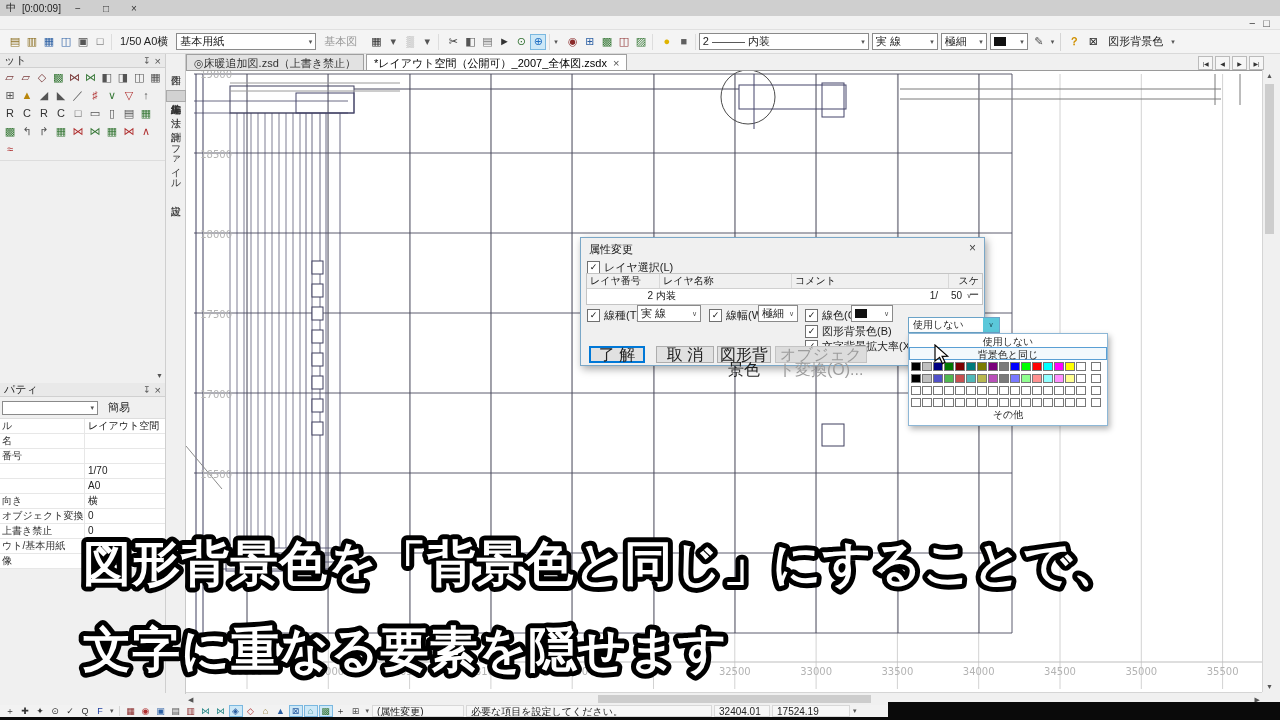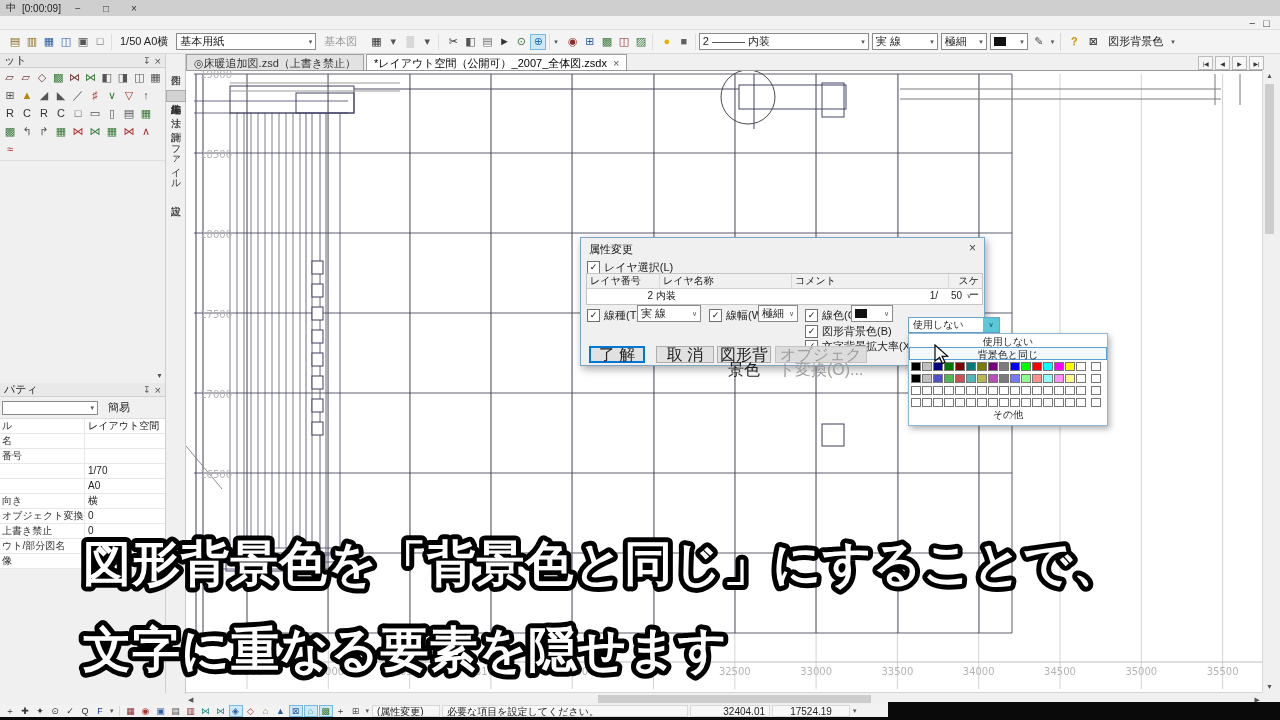--- a/index.html
+++ b/index.html
@@ -293,21 +293,21 @@
       </div>
       <div class="prop-row">
         <span class="l">オブジェクト変換</span>
         <span class="v">0</span>
       </div>
       <div class="prop-row">
         <span class="l">上書き禁止</span>
         <span class="v">0</span>
       </div>
       <div class="prop-row">
-        <span class="l">ウト/部分図名</span>
+        <span class="l">ウト/基本用紙</span>
         <span class="v">基本用紙</span>
       </div>
       <div class="prop-row">
         <span class="l">像</span>
         <span class="v">基本図</span>
       </div>
     </div>
 </div>
 
 <div class="abs canvas">
@@ -622,20 +622,20 @@
       <span class="icon" style="color: rgb(176, 48, 48);">◇</span>
       <span class="icon" style="color: rgb(138, 109, 31);">⌂</span>
       <span class="icon" style="color: rgb(43, 95, 163);">▲</span>
       <span class="icon pressed" style="color: rgb(43, 95, 163);">⊠</span>
       <span class="icon pressed" style="color: rgb(43, 138, 138);">⌂</span>
       <span class="icon pressed" style="color: rgb(58, 122, 58);">▩</span>
       <span class="icon" style="color: rgb(51, 51, 51);">＋</span>
       <span class="icon" style="color: rgb(85, 85, 85);">⊞</span>
     </span>
   <span class="drop">▾</span>
-  <span class="sfield" style="width:68px">(属性変更)</span>
+  <span class="sfield" style="width:92px">(属性変更)</span>
   <span class="sfield" style="width:246px">必要な項目を設定してください。</span>
-  <span class="sfield" style="width:80px;text-align:right">32404.01</span>
-  <span class="sfield" style="width:78px;text-align:center">17524.19</span>
+  <span class="sfield" style="width:56px;">32404.01</span>
+  <span class="sfield" style="width:78px;text-align:left">17524.19</span>
   <span class="drop">▾</span>
 </div>
 <div class="abs blackpatch"></div>
 <div class="abs blackstrip"></div>
 
 </body></html>

